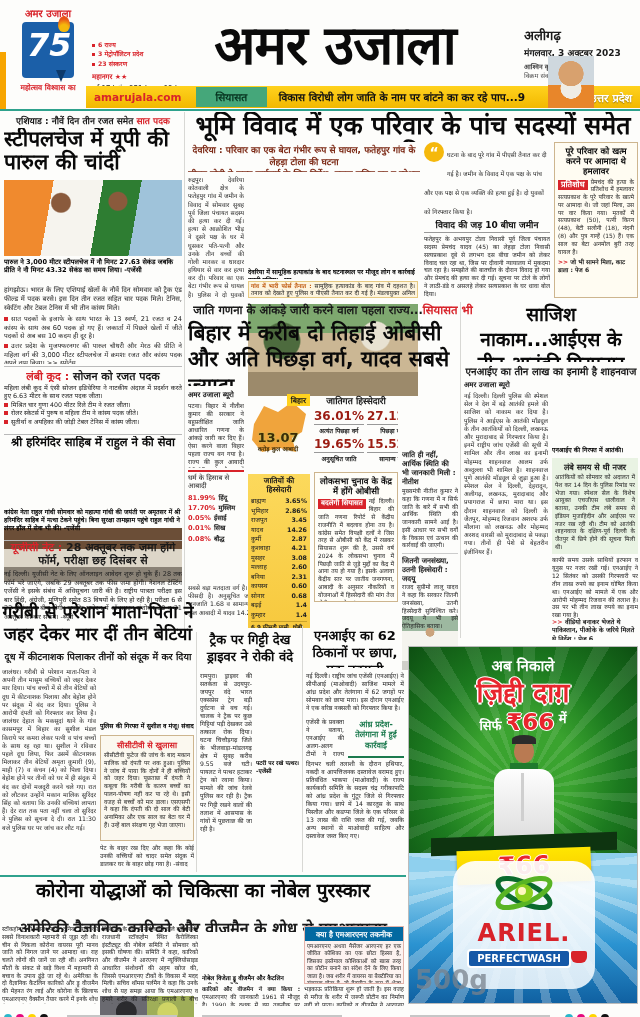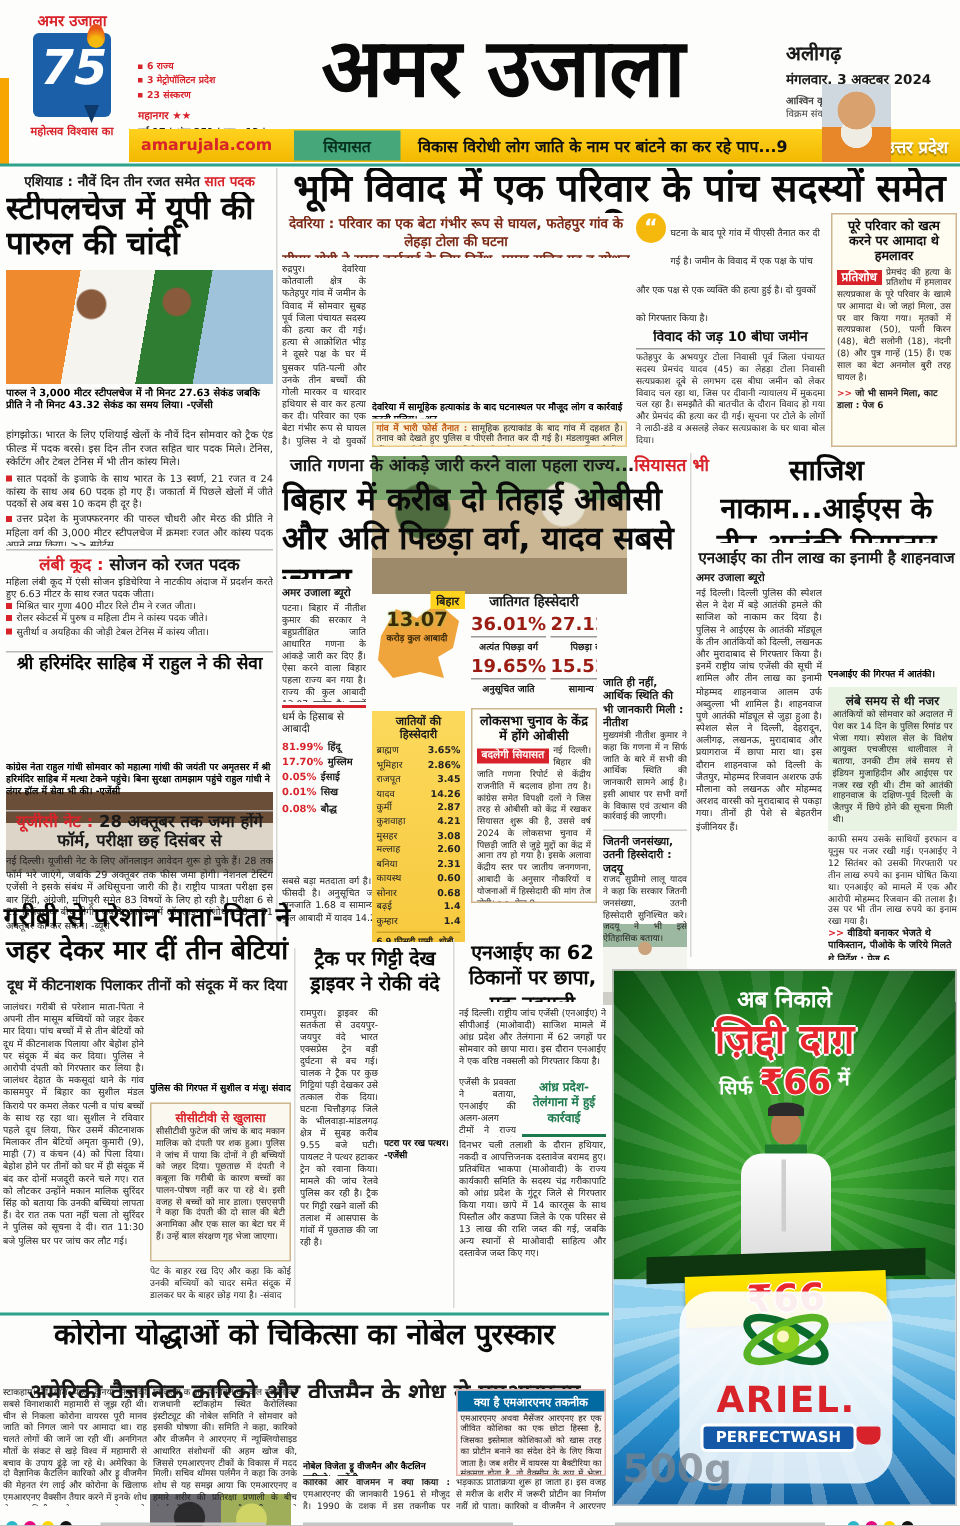--- a/index.html
+++ b/index.html
@@ -61,21 +61,21 @@
         <div><span class="sq" style="background:#d8232a;width:3px;height:3px;"></span><span>23 संस्करण</span></div>
       </div>
     <div style="color:#d8232a;font-weight:800;font-size:7px;margin-top:4px;">महानगर ★★</div>
     <div style="color:#222;font-size:6.4px;font-weight:700;margin-top:2px;">वर्ष 17 | अंक 251 | पृष्ठ : 12 | मूल्य : सात रुपये</div>
   </div>
 
   <div class="abs hd ctr" style="left:150px;top:6px;width:370px;height:82px;font-size:54px;line-height:80px;letter-spacing:-1px;">अमर उजाला</div>
 
   <div class="abs" style="left:524px;top:26px;width:112px;height:60px;">
     <div style="font-weight:900;font-size:13px;">अलीगढ़</div>
-    <div style="font-weight:800;font-size:9px;margin-top:2px;">मंगलवार, 3 अक्टूबर 2024</div>
+    <div style="font-weight:800;font-size:9px;margin-top:2px;">मंगलवार, 3 अक्टूबर 2023</div>
     <div style="font-size:6.6px;color:#444;margin-top:3px;font-weight:700;">आश्विन कृष्ण-पंचमी</div>
     <div style="font-size:6.6px;color:#444;">विक्रम संवत-2080</div>
   </div>
 
   <div class="abs" style="left:86px;top:86px;width:554px;height:22px;background:linear-gradient(180deg,#ffd21e,#f2b800);display:flex;align-items:center;">
     <span style="font-weight:900;font-size:10.5px;margin-left:8px;"><span class="red">amarujala.com</span></span>
     <span style="background:#45a77a;color:#06331f;font-weight:900;font-size:10.5px;padding:3px 20px;margin-left:14px;">सियासत</span>
     <span class="ctr" style="flex:1;font-weight:900;font-size:10.5px;color:#111;">विकास विरोधी लोग जाति के नाम पर बांटने का कर रहे पाप...9</span>
     <span style="width:54px;"></span>
     <span style="color:#fff;font-weight:900;font-size:11px;margin-right:8px;text-shadow:0 1px 1px rgba(0,0,0,.35);">उत्तर प्रदेश</span>
@@ -188,21 +188,21 @@
       </div>
   </div>
   <div class="abs jt" style="left:188px;top:584px;width:118px;height:44px;font-size:6.2px;">सबसे बड़ा मतदाता वर्ग है। अन्य पिछड़ा वर्ग 27.12 फीसदी है। अनुसूचित जाति 19.65, अनुसूचित जनजाति 1.68 व सामान्य वर्ग 15.52 फीसदी है। कुल आबादी में यादव 14.26 फीसदी है।</div>
 
   <div class="abs" style="left:248px;top:394px;width:62px;height:78px;">
     <svg width="62" height="78">
       <polygon points="6,30 16,12 30,18 44,8 58,20 54,38 44,44 48,58 32,54 14,58 4,46" fill="#f0a43c"></polygon>
       <circle cx="30" cy="34" r="1" fill="#f0a43c"></circle>
     </svg>
     <div style="position:absolute;right:0;top:0;background:#ffd21e;font-weight:800;font-size:7.5px;padding:1px 4px;">बिहार</div>
-    <div class="ctr" style="position:absolute;left:8px;top:12px;width:44px;">
+    <div class="ctr" style="position:absolute;left:8px;top:36px;width:44px;">
       <div style="font-weight:900;font-size:13px;color:#fff;text-shadow:0 0 2px #9c6;color:#3a2a06;">13.07</div>
       <div style="font-weight:700;font-size:6px;color:#3a2a06;">करोड़ कुल आबादी</div>
     </div>
   </div>
   <div class="abs" style="left:248px;top:474px;width:62px;height:154px;background:linear-gradient(180deg,#fcd95c,#f7c93e);padding:3px;box-sizing:border-box;">
     <div class="ctr" style="font-weight:800;font-size:7.5px;line-height:1.15;margin-bottom:2px;">जातियों की हिस्सेदारी</div>
     <div>
 
     <div class="crow">
           <span>ब्राह्मण</span>

